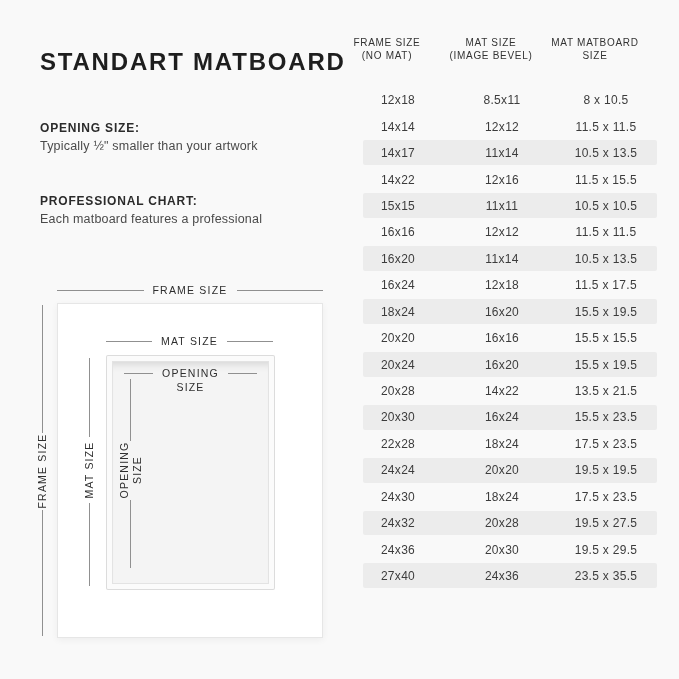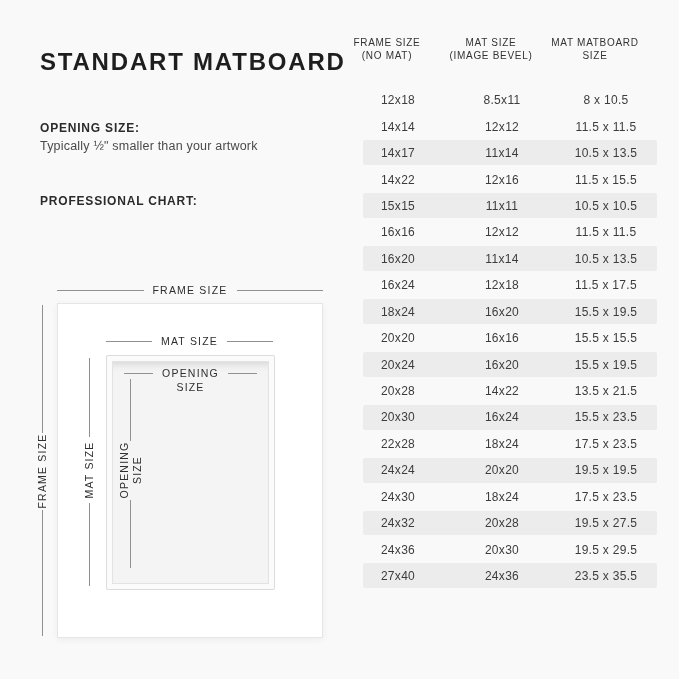--- a/index.html
+++ b/index.html
@@ -106,20 +106,21 @@
     <span>STANDART MATBOARD</span><br>
   </h1>
 
   <div class="section" style="top:121px;">
     <p class="section-heading">OPENING SIZE:</p>
     <div class="section-line">Typically ½" smaller than your artwork</div>
   </div>
 
   <div class="section" style="top:194px;">
     <p class="section-heading">PROFESSIONAL CHART:</p>
+    <div class="section-line">Each matboard features a professional</div>
   </div>
 
   <div class="hlabel hlabel-frame">
     <span class="rule"></span>
     <span>FRAME SIZE</span>
     <span class="rule"></span>
   </div>
 
   <div class="frame-rect"></div>
 

